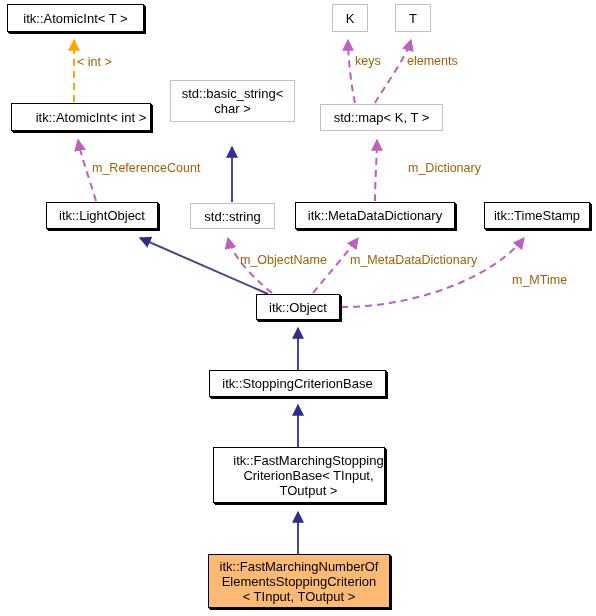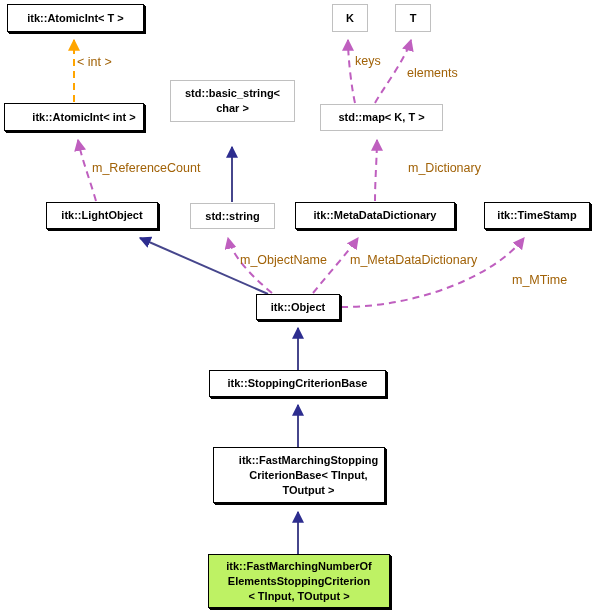--- a/index.html
+++ b/index.html
@@ -22,37 +22,36 @@
     width: 596px;
     height: 616px;
   }
   .node {
     position: absolute;
     box-sizing: border-box;
     display: flex;
     align-items: center;
     justify-content: center;
     text-align: center;
-    font-size: 11px;
+    font-size: 13px;
     line-height: 15px;
     color: #000000;
     background: #ffffff;
     white-space: pre-line;
     z-index: 5;
-    font-weight: bold;
   }
   .node.thin {
     border: 1px solid #c0c0c0;
   }
   .node.thick {
     border: 1px solid #000000;
     box-shadow: 1px 1px 0 0 #000000, 2px 2px 0 0 #000000;
   }
   .node.highlight {
-    background: #bef264;
+    background: #fdba74;
   }
   .edge-label {
     position: absolute;
     font-size: 12.5px;
     line-height: 14px;
     color: #a16207;
     white-space: nowrap;
     z-index: 6;
   }
 </style>
@@ -126,21 +125,21 @@
       <path d="M 298 554 L 298 512" stroke="#46468c" stroke-width="2" fill="none" marker-end="url(#arrow-blue)"></path>
     </g>
   </svg>
 
   <div class="node thick" style="left:7px;  top:4px;   width:137px; height:28px;">itk::AtomicInt&lt; T &gt;</div>
 
   <div class="node thin" style="left:332px; top:4px;   width:36px;  height:28px;">K</div>
 
   <div class="node thin" style="left:395px; top:4px;   width:36px;  height:28px;">T</div>
 
-  <div class="node thick" style="left:4px;   top:103px; width:140px; height:28px;padding-left:20px;">itk::AtomicInt&lt; int &gt;</div>
+  <div class="node thick" style="left:11px;   top:103px; width:140px; height:28px;padding-left:20px;">itk::AtomicInt&lt; int &gt;</div>
 
   <div class="node thin" style="left:170px; top:80px;  width:125px; height:42px;">std::basic_string&lt;
 char &gt;</div>
 
   <div class="node thin" style="left:320px; top:104px; width:123px; height:27px;">std::map&lt; K, T &gt;</div>
 
   <div class="node thick" style="left:46px;  top:202px; width:112px; height:27px;">itk::LightObject</div>
 
   <div class="node thin" style="left:190px; top:203px; width:85px;  height:26px;">std::string</div>
 
@@ -157,21 +156,21 @@
 TOutput &gt;</div>
 
   <div class="node thick highlight" style="left:208px; top:554px; width:182px; height:54px;">itk::FastMarchingNumberOf
 ElementsStoppingCriterion
 &lt; TInput, TOutput &gt;</div>
 
   <div class="edge-label" style="left:77px;  top:55px;">&lt; int &gt;</div>
 
   <div class="edge-label" style="left:355px; top:54px;">keys</div>
 
-  <div class="edge-label" style="left:407px; top:54px;margin-top:12px;">elements</div>
+  <div class="edge-label" style="left:407px; top:54px;">elements</div>
 
   <div class="edge-label" style="left:92px;  top:161px;">m_ReferenceCount</div>
 
   <div class="edge-label" style="left:381px; top:161px;padding-left:27px;">m_Dictionary</div>
 
   <div class="edge-label" style="left:240px; top:253px;">m_ObjectName</div>
 
   <div class="edge-label" style="left:350px; top:253px;">m_MetaDataDictionary</div>
 
   <div class="edge-label" style="left:512px; top:253px;margin-top:20px;">m_MTime</div>

